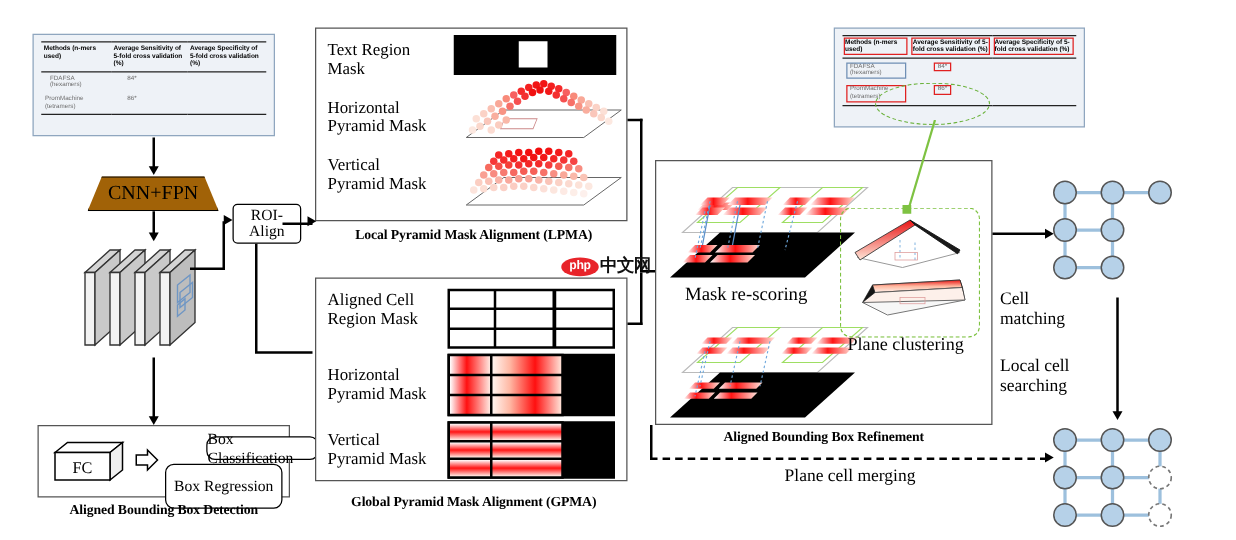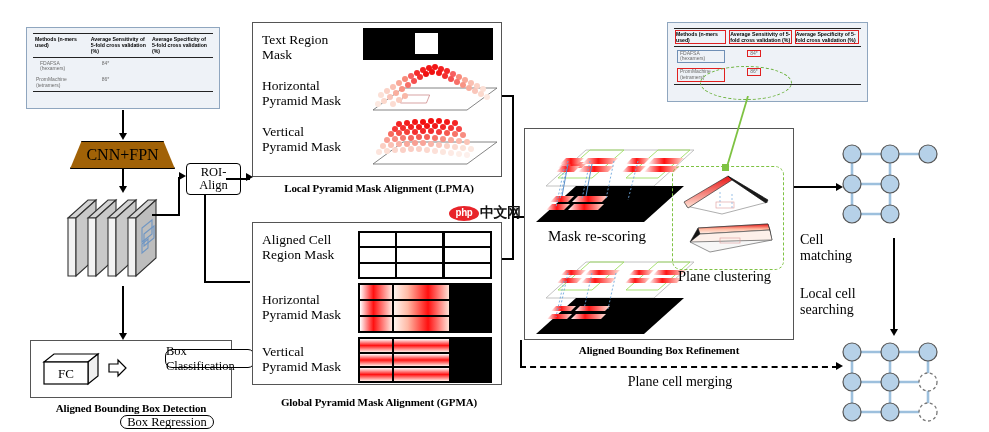--- a/index.html
+++ b/index.html
@@ -145,21 +145,21 @@
   <polygon points="48,10 58,2 58,24 48,32" fill="#efefef" stroke="#000" stroke-width="1.2"></polygon>
   <rect x="4" y="10" width="44" height="22" fill="#fff" stroke="#000" stroke-width="1.2"></rect>
   <text x="26" y="26" font-family="Liberation Serif, serif" font-size="13" text-anchor="middle">FC</text>
 </svg>
 <svg class="abs" style="left:108px;top:358px;" width="20" height="20" viewBox="0 0 20 20">
   <polygon points="1,6 10,6 10,2 18,10 10,18 10,14 1,14" fill="#fff" stroke="#000" stroke-width="1.2"></polygon>
 </svg>
 <div class="abs pill" style="left:130px;top:349px;width:90px;height:19px;margin-left:35px;">
   <span>Box Classification</span>
 </div>
-<div class="abs pill" style="left:120px;top:371px;width:94px;height:14px;margin-top:44px;">
+<div class="abs pill" style="left:132px;top:371px;width:94px;height:36px;">
   <span>Box Regression</span>
 </div>
 <div class="abs cap" style="left:14px;top:402px;width:234px;">Aligned Bounding Box Detection</div>
 
 <div class="abs panel" style="left:252px;top:22px;width:250px;height:155px;"></div>
 <div class="abs arrow-r" style="left:246px;top:173px;"></div>
 
 <div class="abs lbl" style="left:262px;top:32px;width:84px;">Text Region Mask</div>
 <div class="abs blackbox" style="left:363px;top:28px;width:130px;height:32px;"></div>
 <div class="abs white-hole" style="left:415px;top:33px;width:23px;height:21px;"></div>

